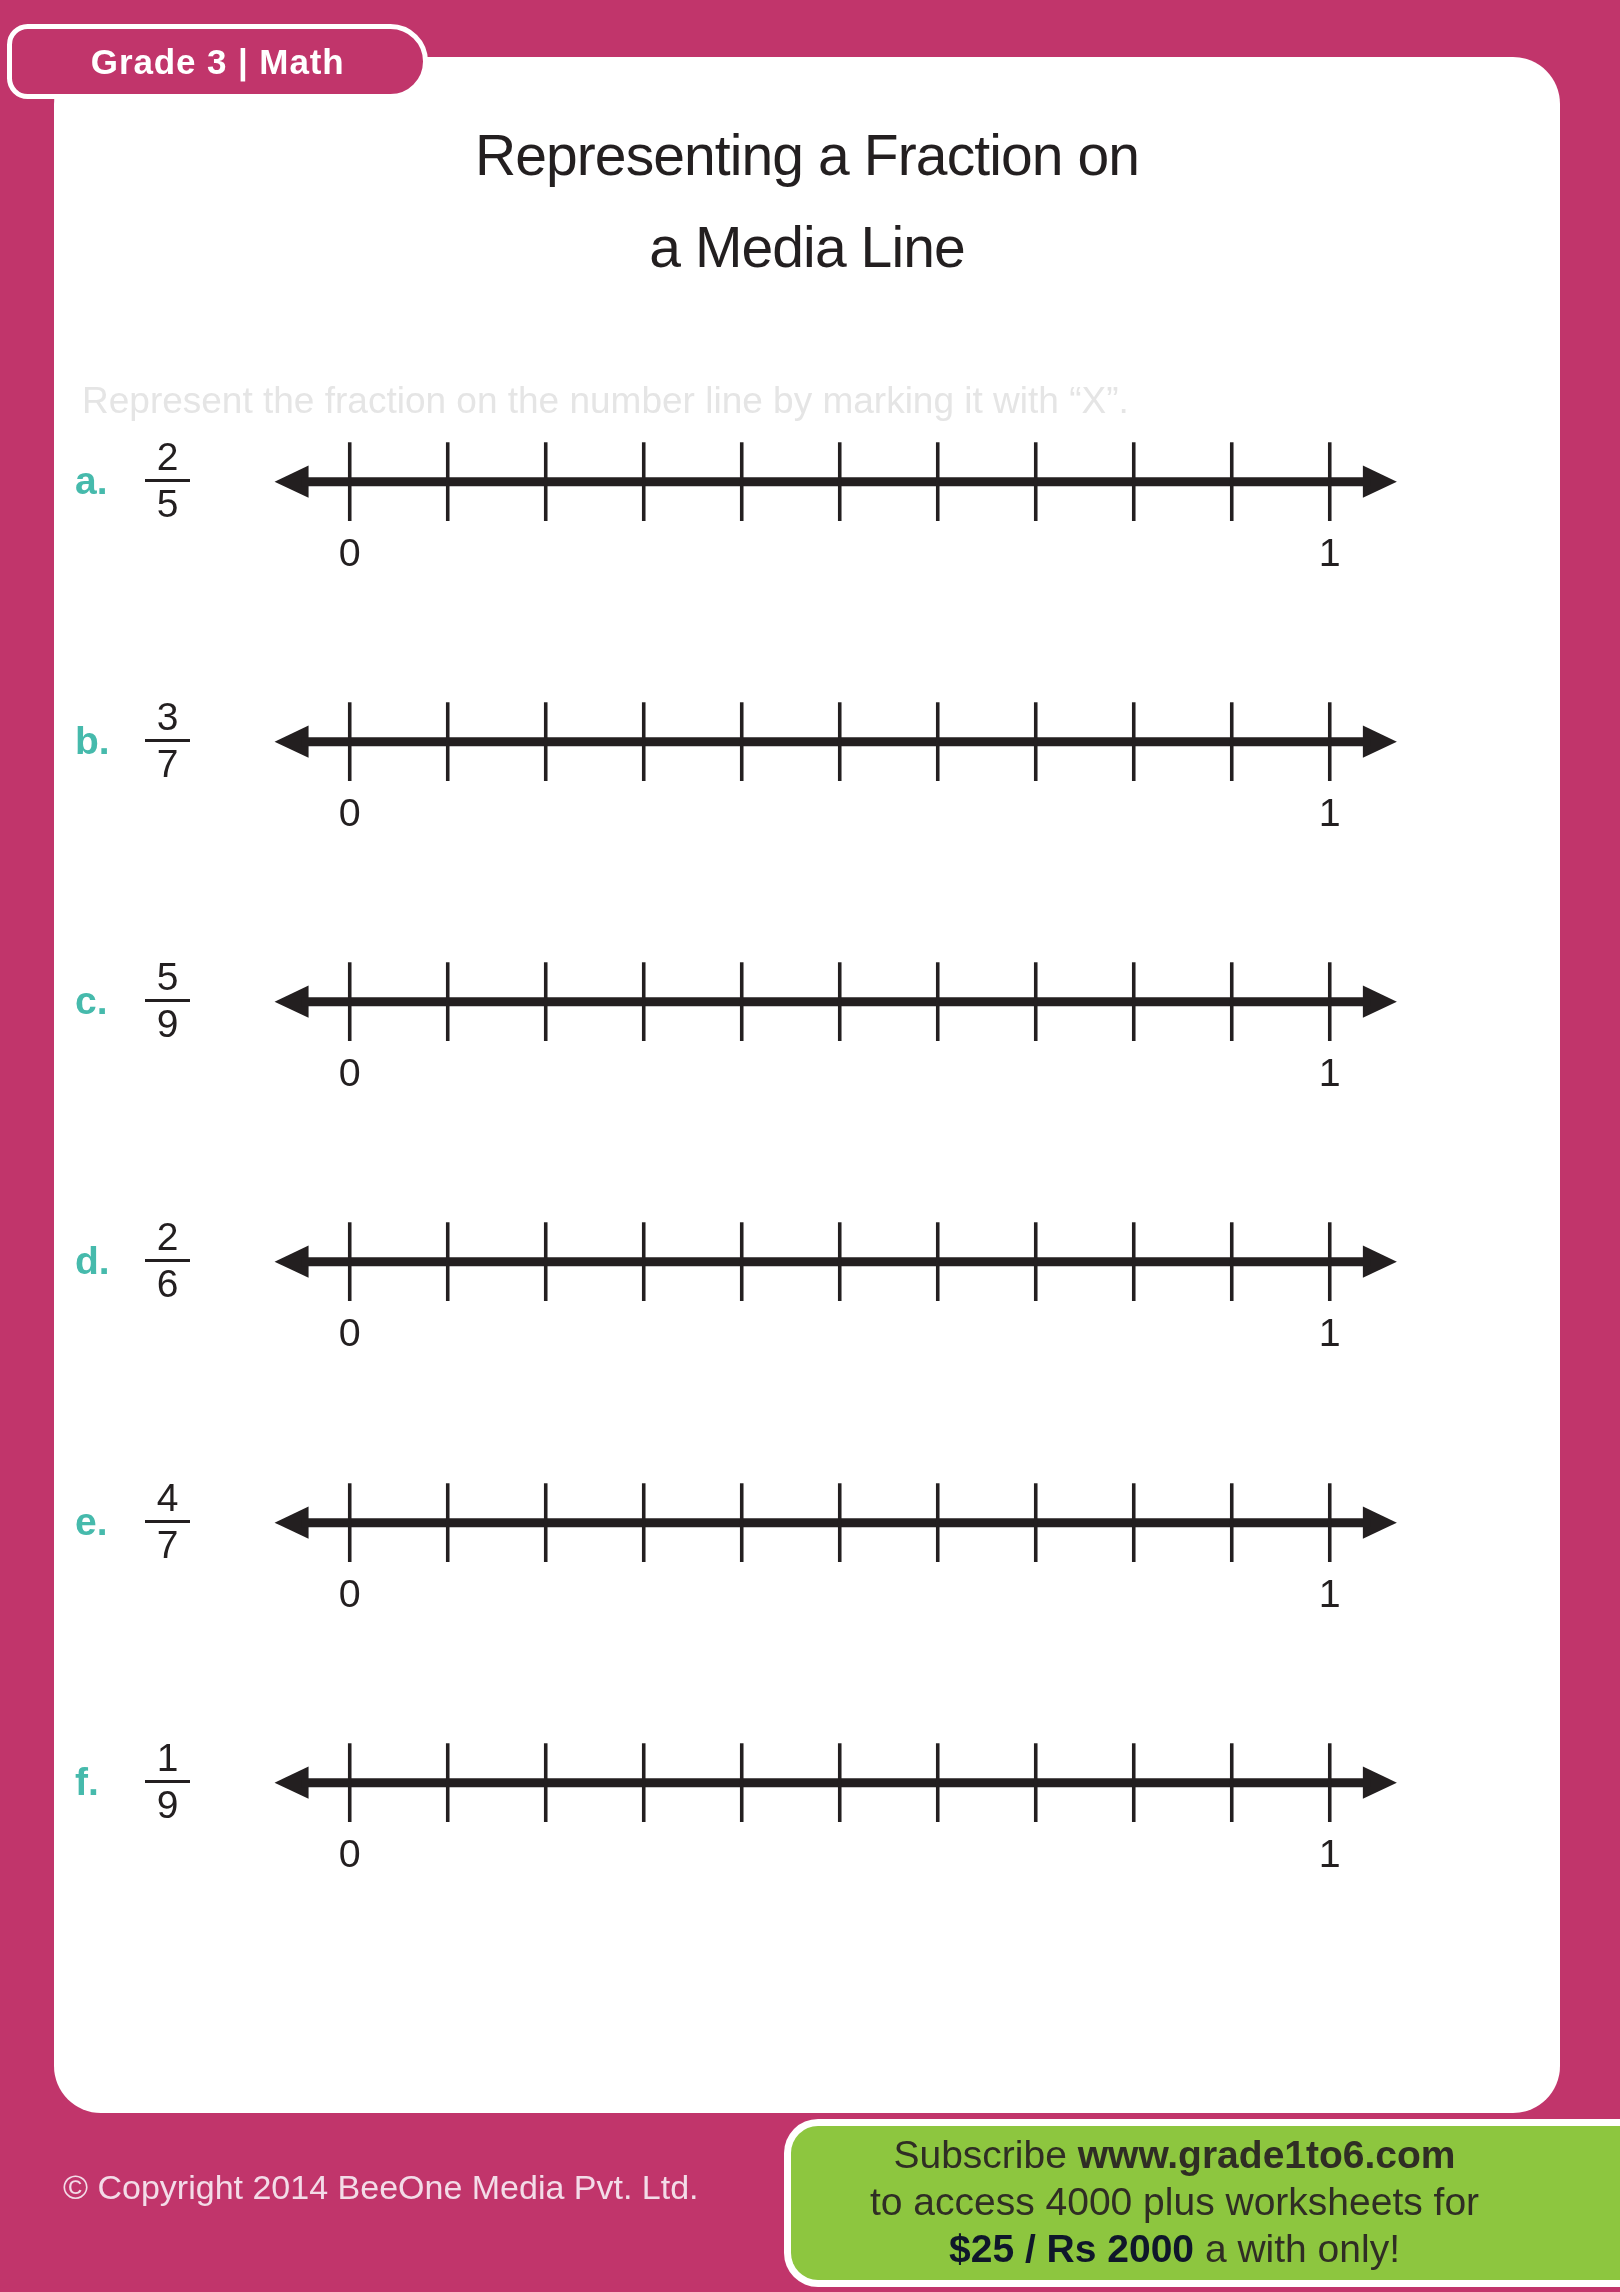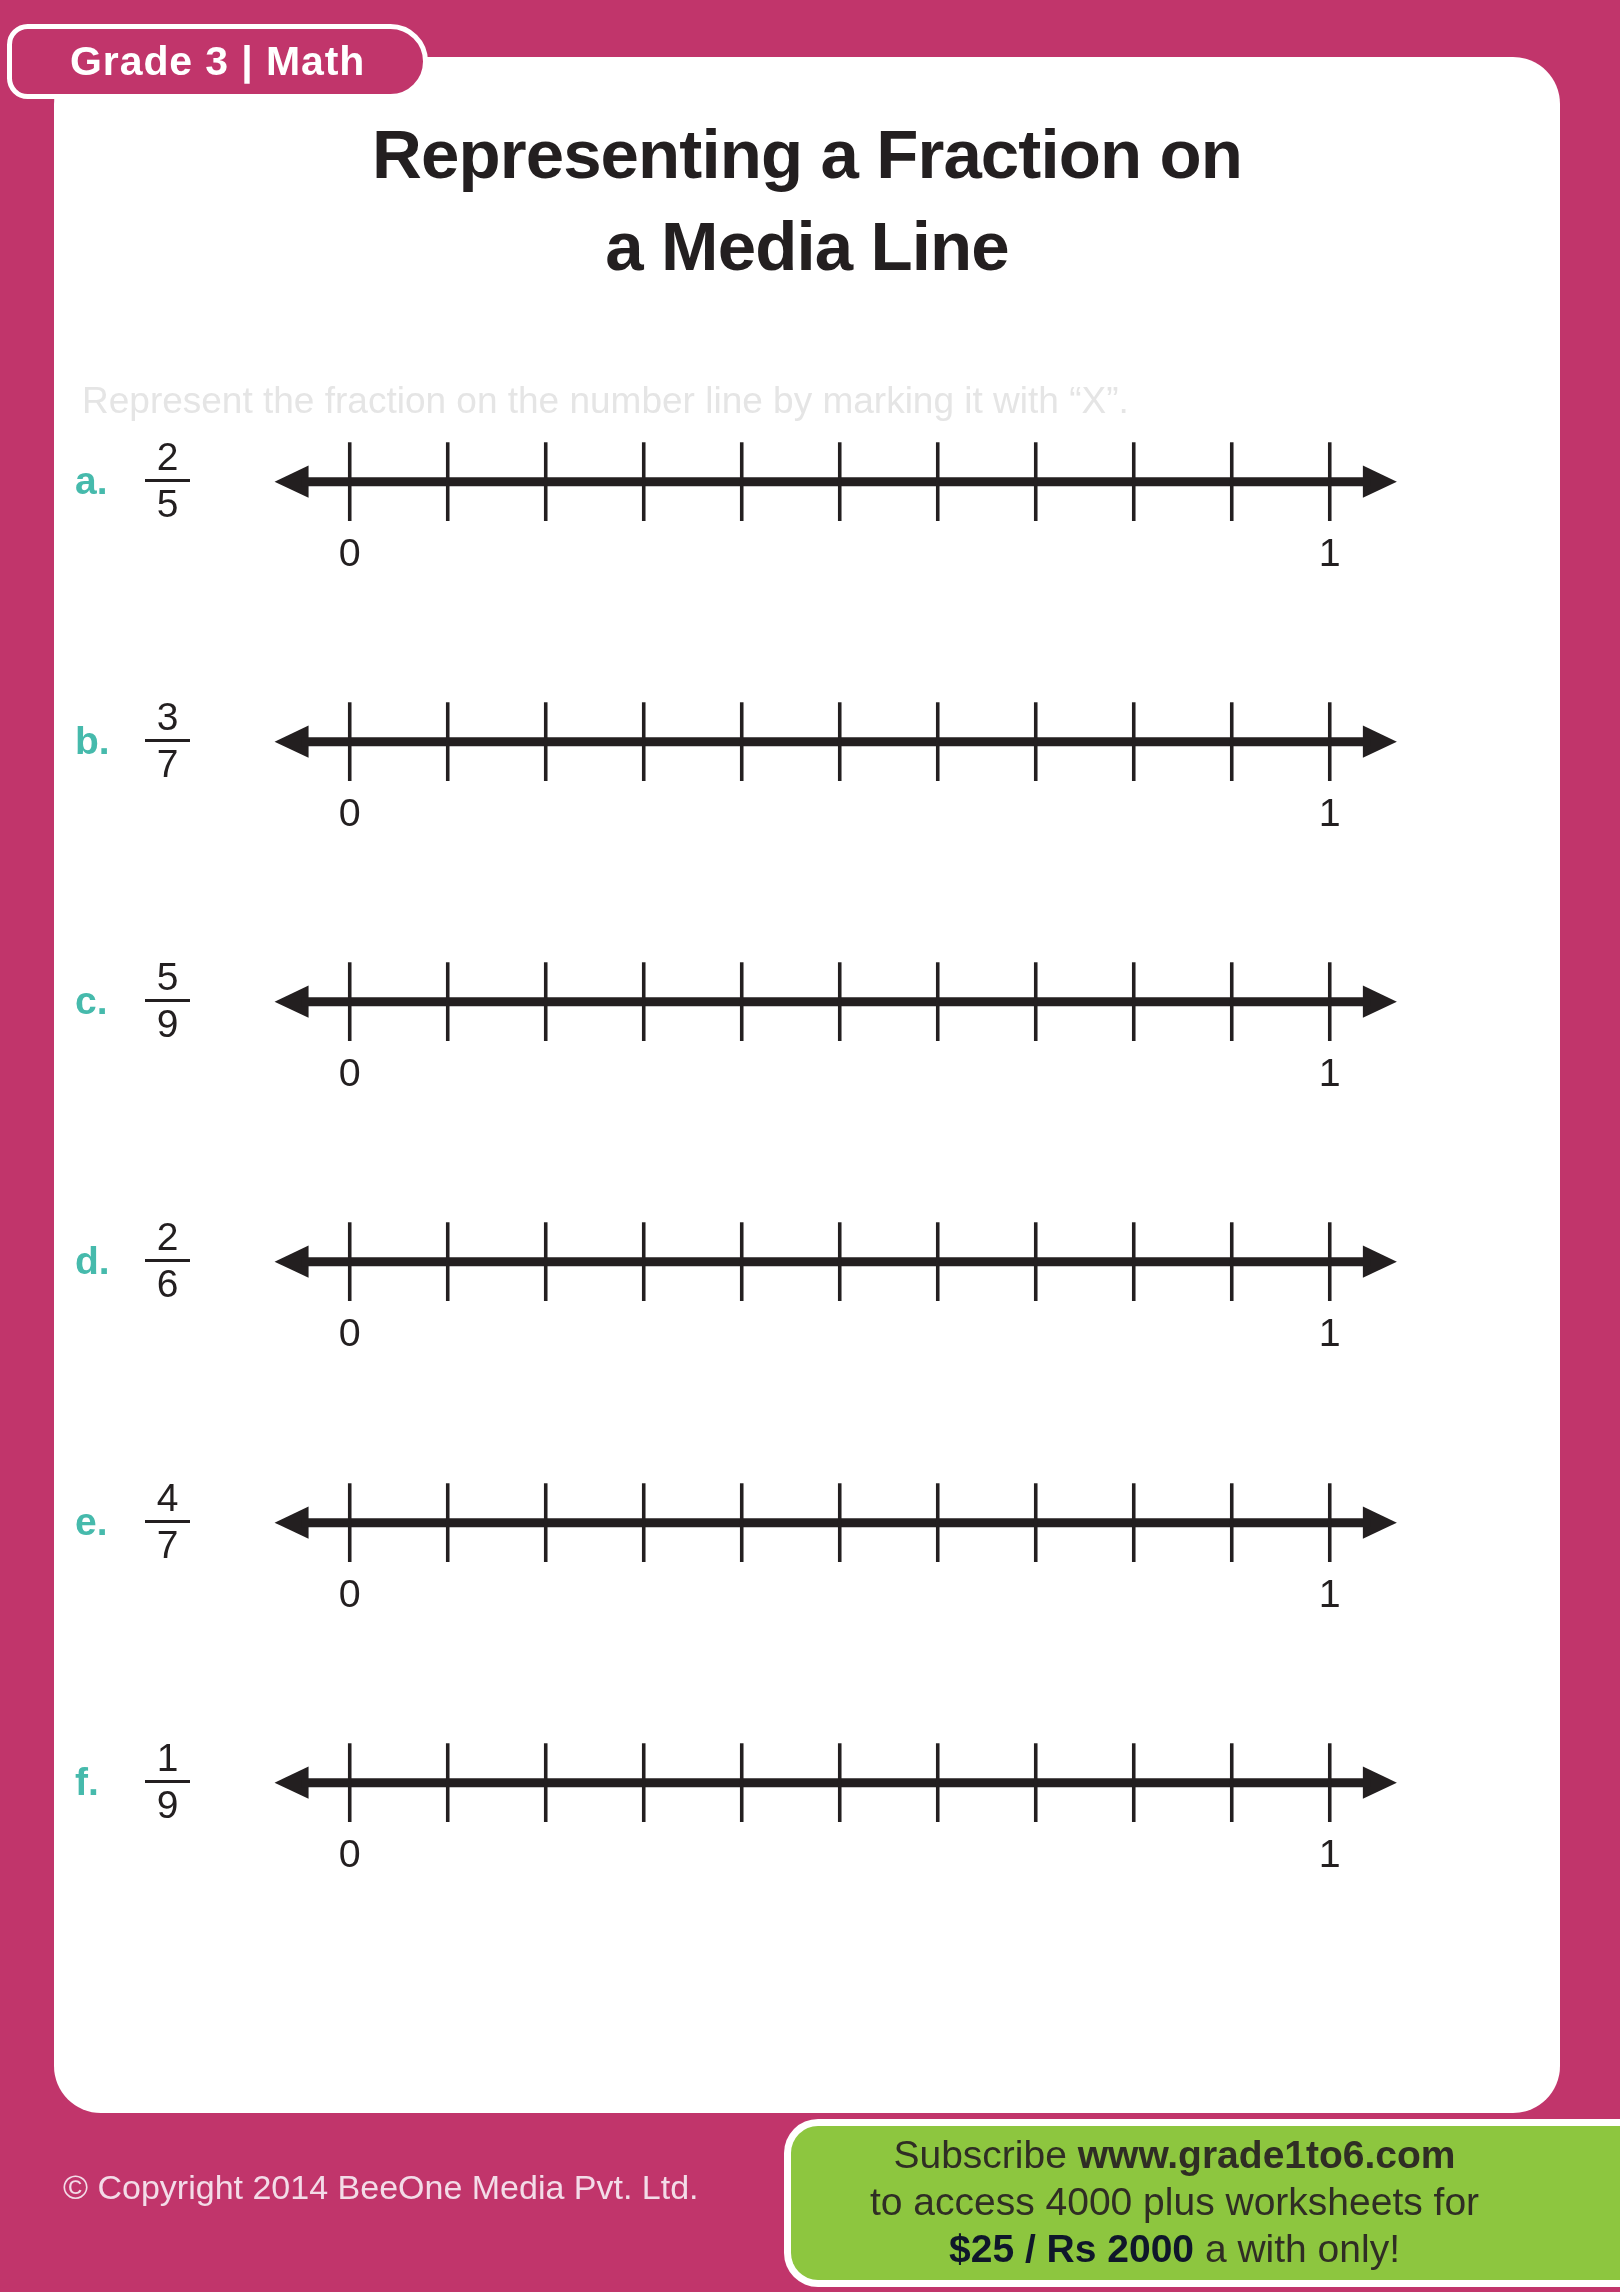--- a/index.html
+++ b/index.html
@@ -25,31 +25,31 @@
     width: 421px; height: 75px;
     background: #C1356B;
     border: 5.4px solid #ffffff;
     border-radius: 21.5px 39px 39px 21.5px;
     box-sizing: border-box;
     display: flex; align-items: center; justify-content: center;
     z-index: 3;
   }
   .badge-label {
     color: #ffffff;
-    font-size: 41px;
+    font-size: 35px;
     font-weight: bold;
     letter-spacing: 0.9px;
   }
   .title {
     position: absolute;
     left: 54px; top: 109px;
     width: 1506px;
     text-align: center;
-    font-size: 69px;
-    font-weight: bold;
+    font-size: 57px;
+    font-weight: normal;
     line-height: 92px;
     letter-spacing: -0.9px;
     color: #231F20;
   }
   .instruction {
     position: absolute;
     left: 82px; top: 344px;
     width: 1397px;
     font-size: 37px;
     font-weight: normal;

